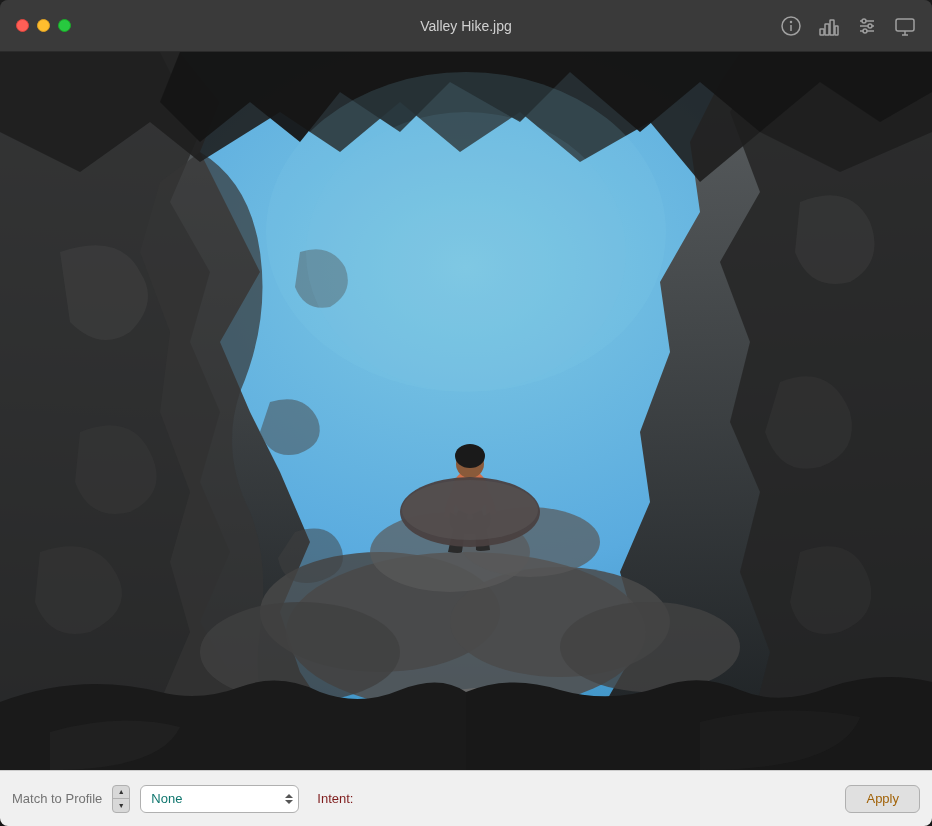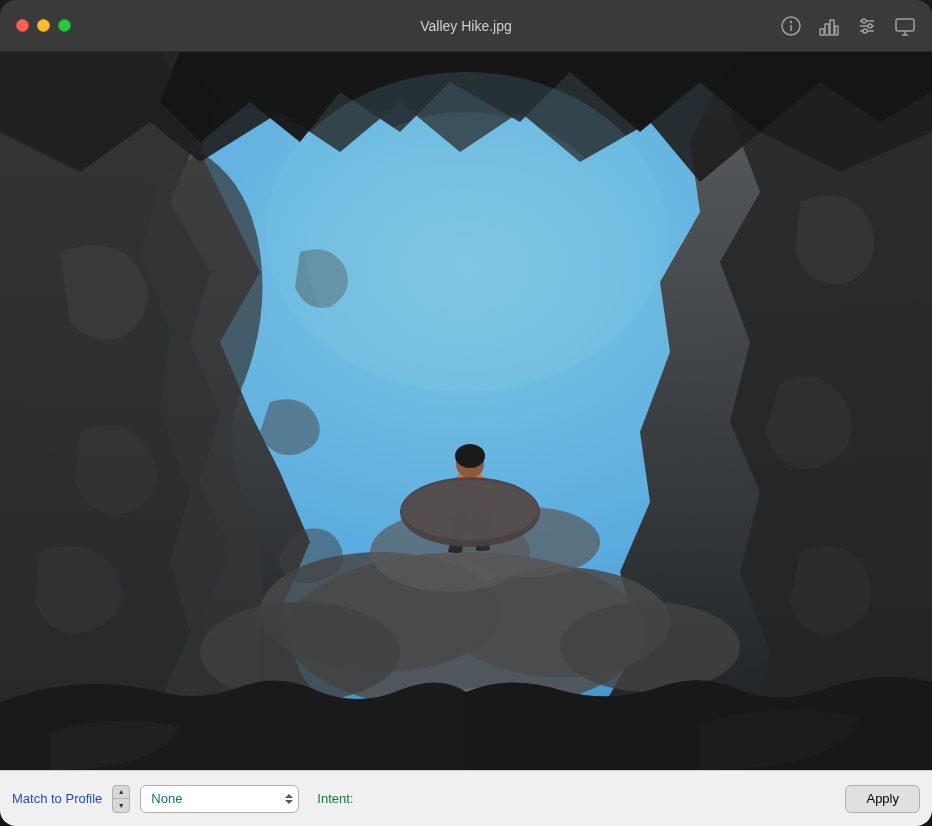--- a/index.html
+++ b/index.html
@@ -15,21 +15,21 @@
       display: flex;
       align-items: center;
       justify-content: center;
       font-family: -apple-system, BlinkMacSystemFont, 'SF Pro Text', 'Helvetica Neue', sans-serif;
     }
 
     .window {
       width: 932px;
       height: 826px;
       background: #2b2b2b;
-      border-radius: 16px;
+      border-radius: 8px;
       overflow: hidden;
       display: flex;
       flex-direction: column;
       box-shadow: 0 20px 60px rgba(0,0,0,0.7);
     }
 
     .titlebar {
       height: 52px;
       background: #3a3a3a;
       display: flex;
@@ -186,38 +186,38 @@
     .chevron-down {
       width: 0;
       height: 0;
       border-left: 4px solid transparent;
       border-right: 4px solid transparent;
       border-top: 4px solid #555;
     }
 
     .match-profile-label {
       font-size: 13px;
-      color: #1d4ed8;
+      color: #737373;
       font-weight: 400;
     }
 
     .intent-label {
       font-size: 13px;
-      color: #15803d;
+      color: #7f1d1d;
       margin-left: 8px;
     }
 
     .apply-btn {
       margin-left: auto;
       background: #e0e0e0;
       border: 1px solid #b0b0b0;
       border-radius: 6px;
       padding: 5px 20px;
       font-size: 13px;
-      color: #000000;
+      color: #a16207;
       cursor: not-allowed;
       height: 28px;
       display: flex;
       align-items: center;
     }
 
     .apply-btn:not(:disabled) {
       color: #1a1a1a;
       cursor: pointer;
     }

